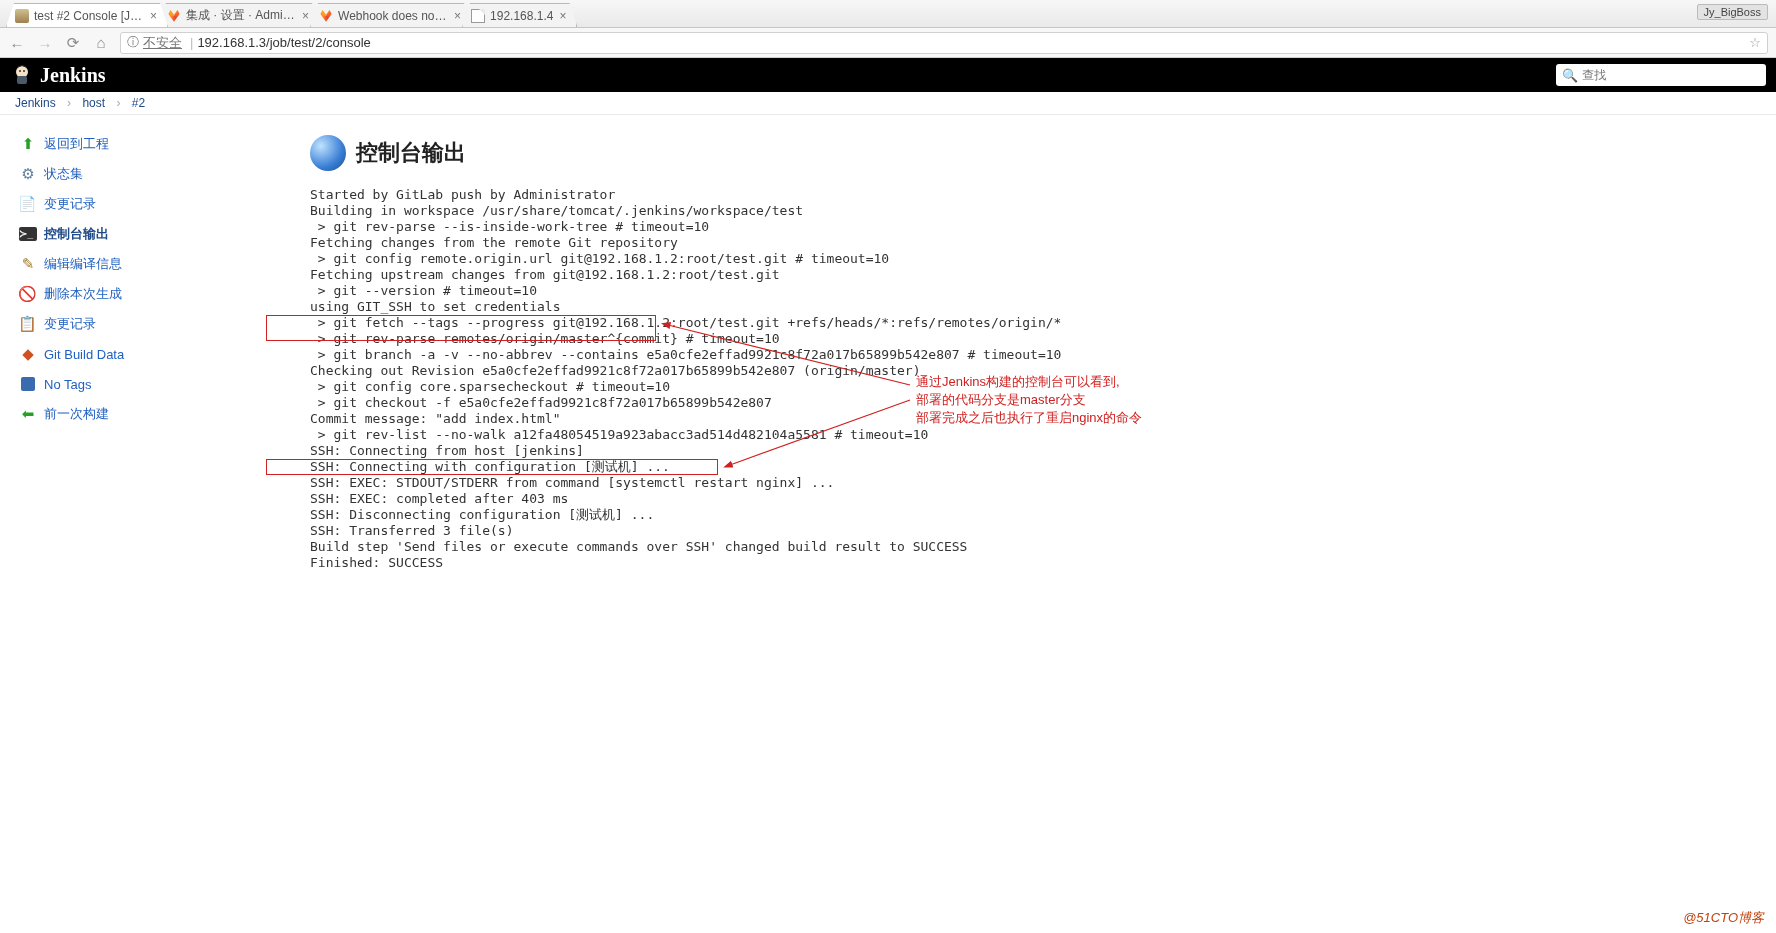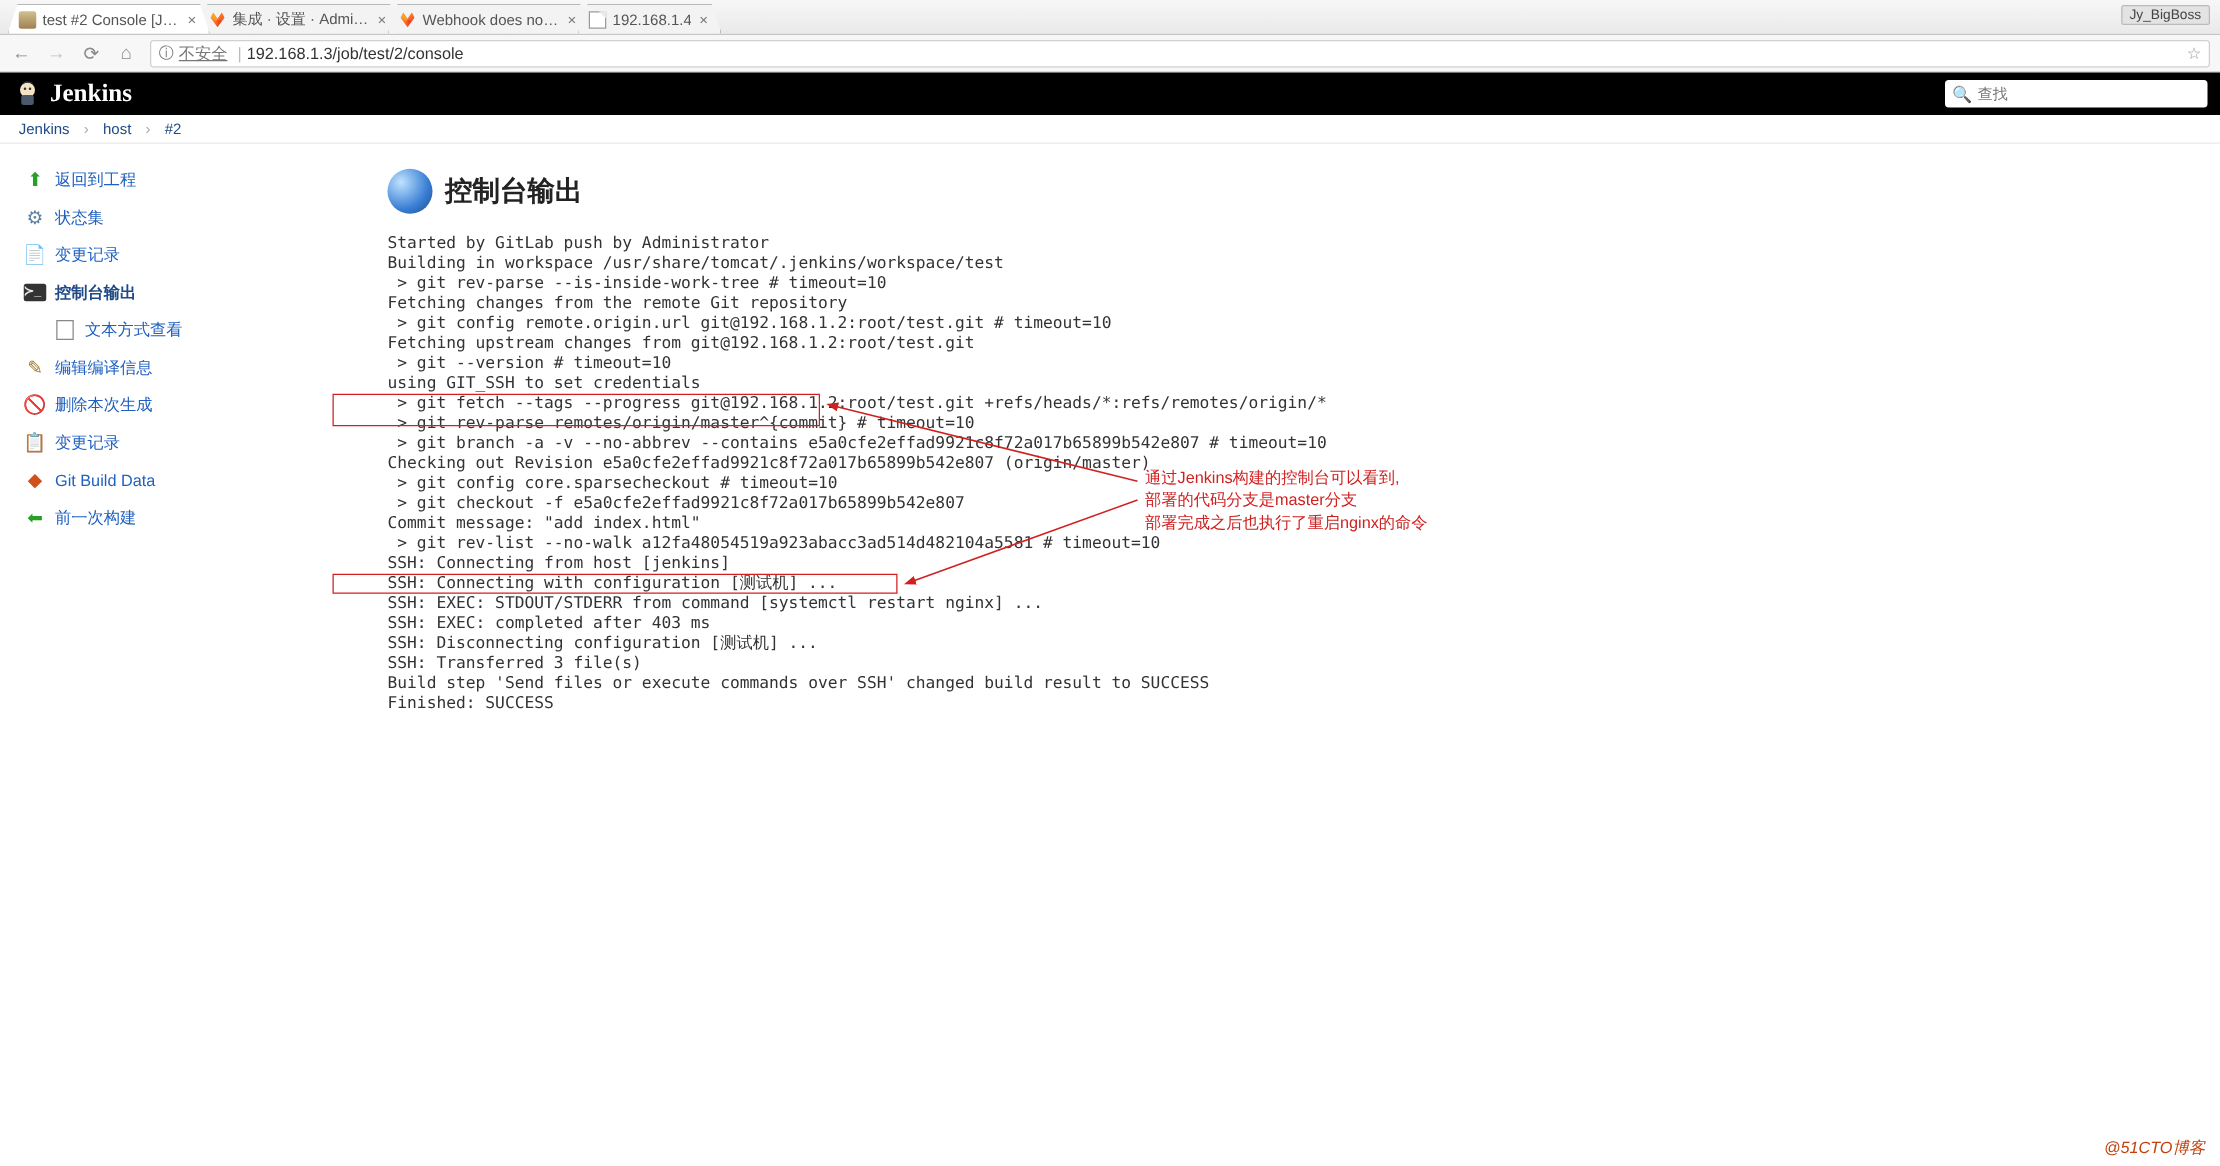--- a/index.html
+++ b/index.html
@@ -156,26 +156,20 @@
           <span class="ic ic-doc">📄</span>
         </span>
         <span>变更记录</span>
       </div>
       <div class="item selected">
         <span class="icon">
           <span class="ic ic-term">≻_</span>
         </span>
         <span>控制台输出</span>
       </div>
-      <div class="item indent">
-        <span class="icon">
-          <span class="ic ic-txt"></span>
-        </span>
-        <span>文本方式查看</span>
-      </div>
       <div class="item">
         <span class="icon">
           <span class="ic ic-pencil">✎</span>
         </span>
         <span>编辑编译信息</span>
       </div>
       <div class="item">
         <span class="icon">
           <span class="ic ic-forbid">🚫</span>
         </span>
@@ -185,20 +179,26 @@
         <span class="icon">
           <span class="ic ic-clip">📋</span>
         </span>
         <span>变更记录</span>
       </div>
       <div class="item">
         <span class="icon">
           <span class="ic ic-git">◆</span>
         </span>
         <span>Git Build Data</span>
+      </div>
+      <div class="item">
+        <span class="icon">
+          <span class="ic ic-tag"></span>
+        </span>
+        <span>No Tags</span>
       </div>
       <div class="item">
         <span class="icon">
           <span class="ic ic-left">⬅</span>
         </span>
         <span>前一次构建</span>
       </div>
     </div>
 
   <div class="content">

